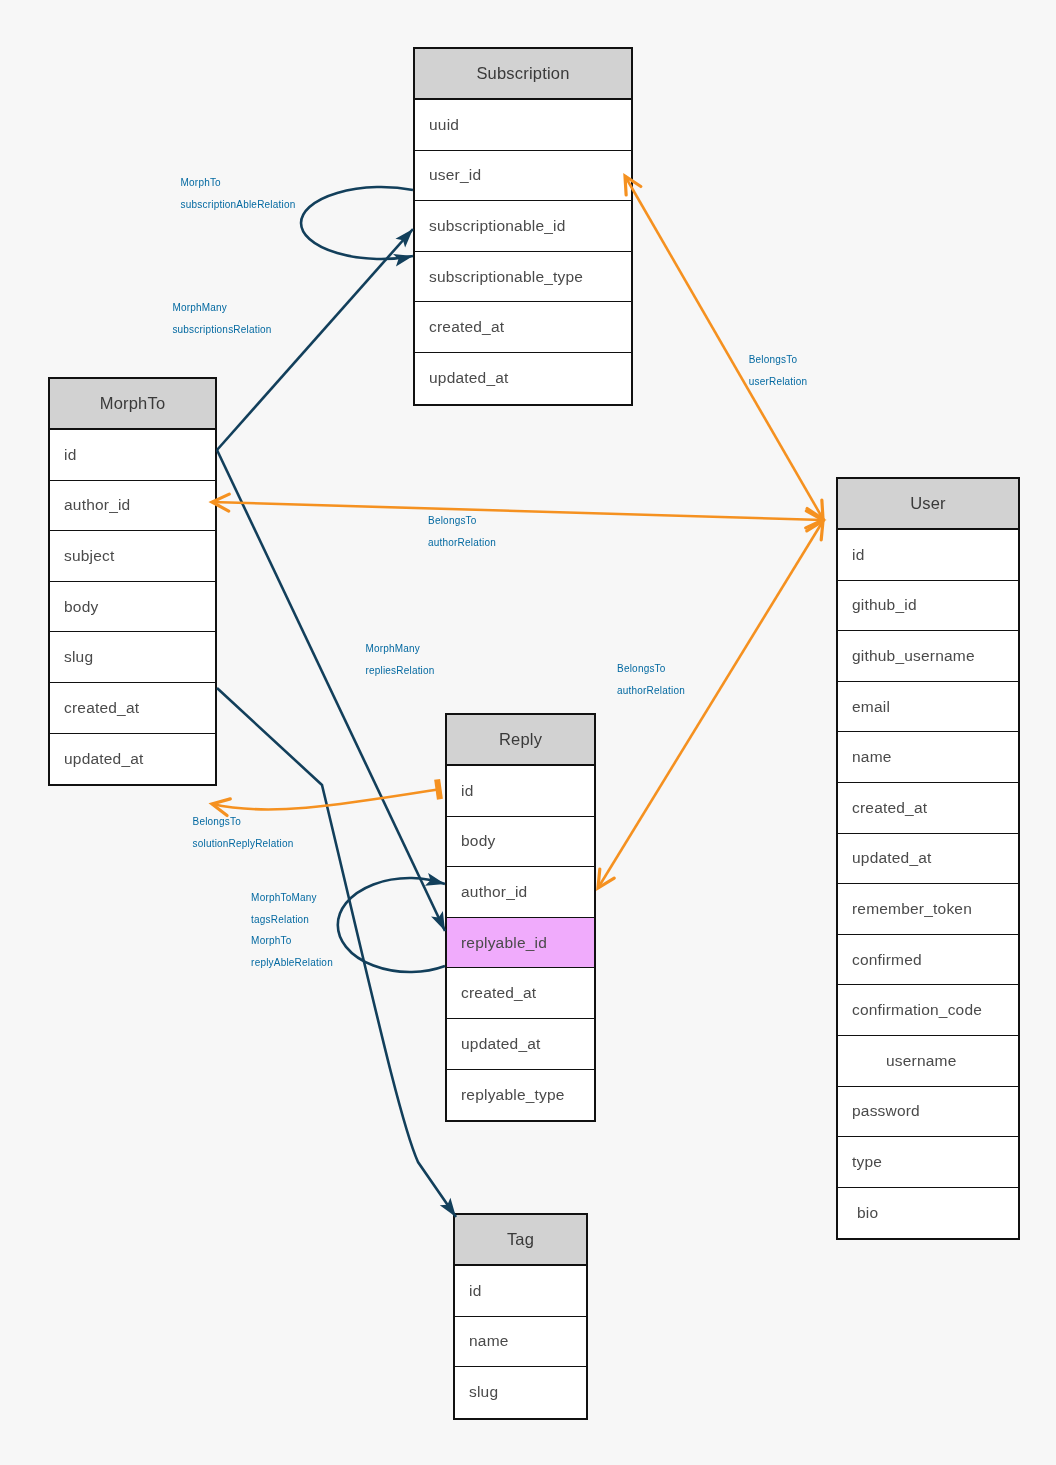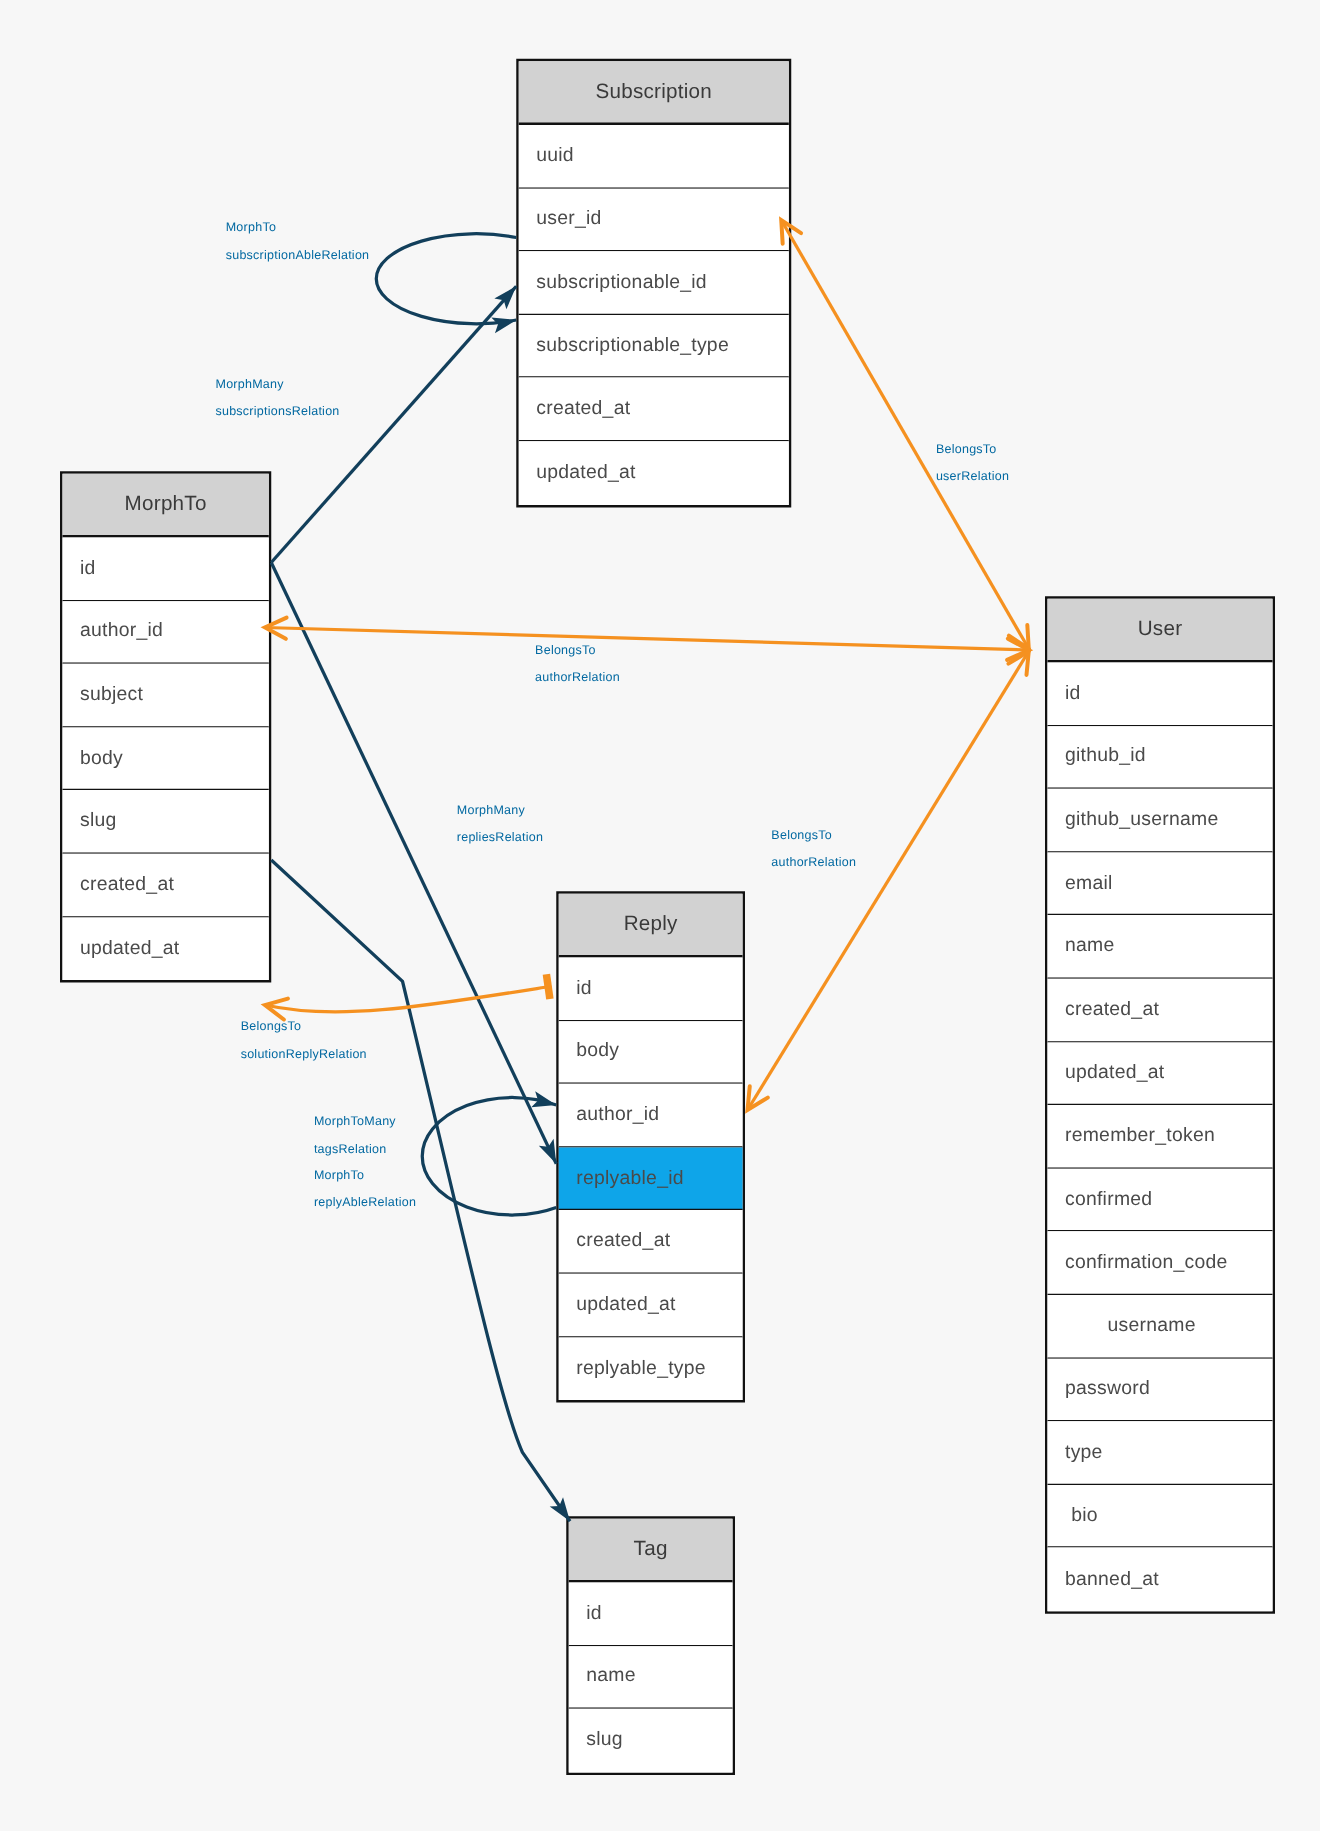--- a/index.html
+++ b/index.html
@@ -76,28 +76,27 @@
         <div class="tbl-row" style="background: rgb(255, 255, 255);">name</div>
         <div class="tbl-row" style="background: rgb(255, 255, 255);">created_at</div>
         <div class="tbl-row" style="background: rgb(255, 255, 255);">updated_at</div>
         <div class="tbl-row" style="background: rgb(255, 255, 255);">remember_token</div>
         <div class="tbl-row" style="background: rgb(255, 255, 255);">confirmed</div>
         <div class="tbl-row" style="background: rgb(255, 255, 255);">confirmation_code</div>
         <div class="tbl-row" style="background: rgb(255, 255, 255); padding-left: 48px;">username</div>
         <div class="tbl-row" style="background: rgb(255, 255, 255);">password</div>
         <div class="tbl-row" style="background: rgb(255, 255, 255);">type</div>
         <div class="tbl-row" style="background: rgb(255, 255, 255); padding-left: 19px;">bio</div>
-        <div class="tbl-row" style="background: rgb(255, 255, 255);">banned_at</div>
       </div>
       <div class="tbl" style="left: 445px; top: 713px; width: 151px; border-color: rgb(17, 17, 17);">
         <div class="tbl-hdr" style="background: rgb(210, 210, 210);">Reply</div>
         <div class="tbl-row" style="background: rgb(255, 255, 255);">id</div>
         <div class="tbl-row" style="background: rgb(255, 255, 255);">body</div>
         <div class="tbl-row" style="background: rgb(255, 255, 255);">author_id</div>
-        <div class="tbl-row" style="background: #0ea5e9;">replyable_id</div>
+        <div class="tbl-row" style="background: #f0abfc;">replyable_id</div>
         <div class="tbl-row" style="background: rgb(255, 255, 255);">created_at</div>
         <div class="tbl-row" style="background: rgb(255, 255, 255);">updated_at</div>
         <div class="tbl-row" style="background: rgb(255, 255, 255);">replyable_type</div>
       </div>
       <div class="tbl" style="left: 453px; top: 1213px; width: 135px; border-color: rgb(17, 17, 17);">
         <div class="tbl-hdr" style="background: rgb(210, 210, 210);">Tag</div>
         <div class="tbl-row" style="background: rgb(255, 255, 255);">id</div>
         <div class="tbl-row" style="background: rgb(255, 255, 255);">name</div>
         <div class="tbl-row" style="background: rgb(255, 255, 255);">slug</div>
       </div>

